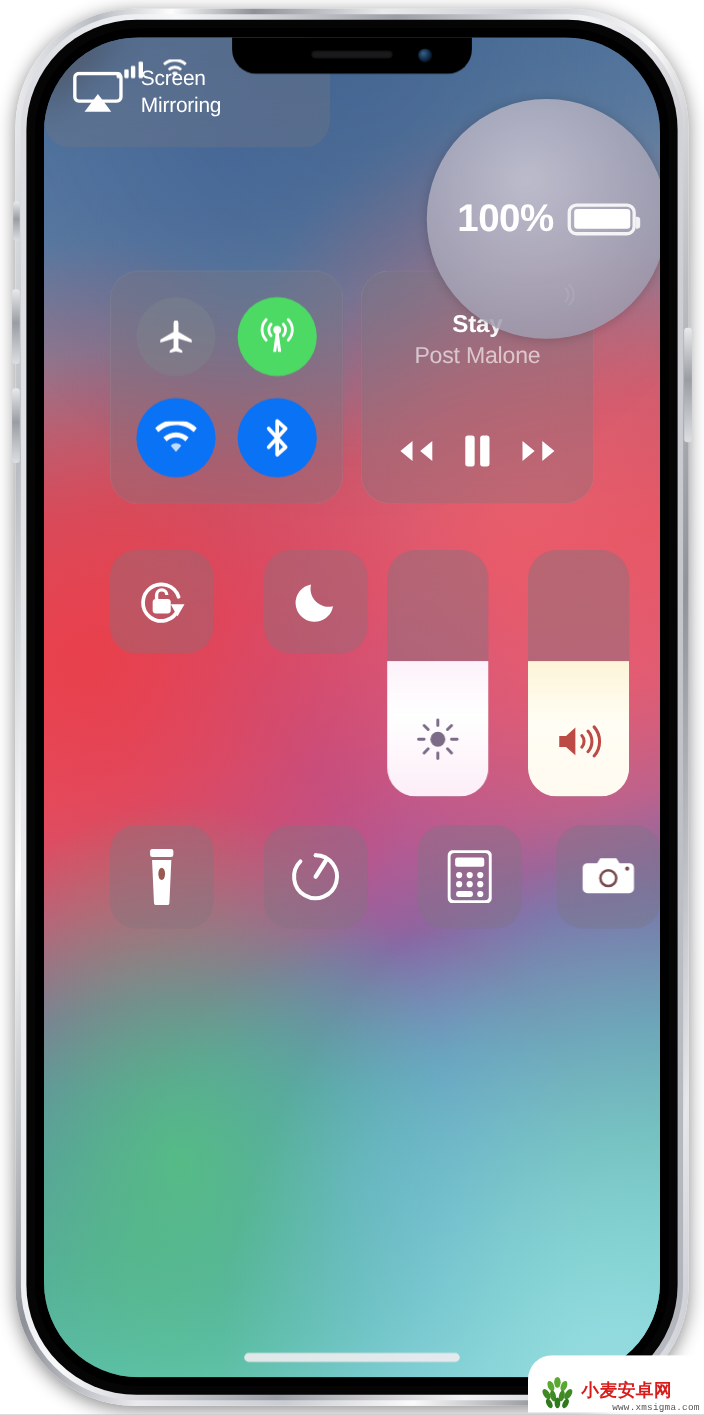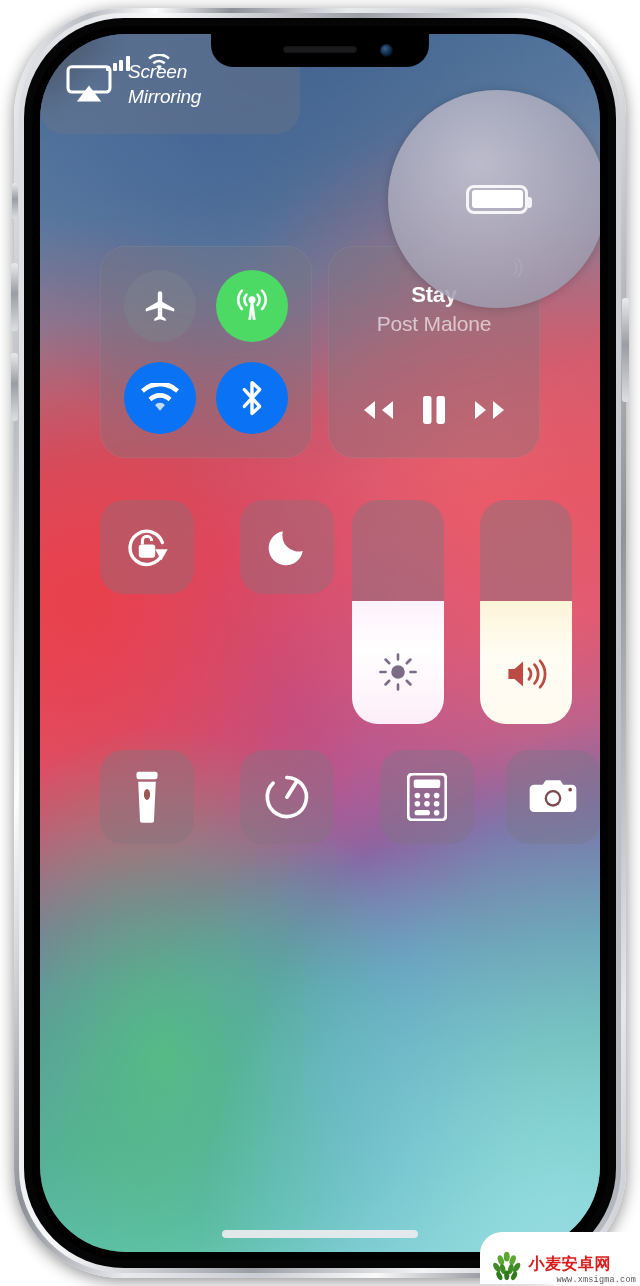--- a/index.html
+++ b/index.html
@@ -110,21 +110,21 @@
   
   .sq{position:absolute;width:94px;height:94px;border-radius:24px;
     background:rgba(120,120,128,.34);backdrop-filter:blur(18px);
     -webkit-backdrop-filter:blur(18px);display:flex;align-items:center;justify-content:center;}
   #tgl-rotation{left:60px;top:466px;}
   #tgl-dnd{left:200px;top:466px;}
 
   
   #screen-mirroring{left:60px;top:594px;width:234px;height:100px;border-radius:24px;
     background:rgba(120,120,128,.34);backdrop-filter:blur(18px);
-    -webkit-backdrop-filter:blur(18px);display:flex;align-items:center;gap:16px;padding-left:26px;font-style:italic;}
+    -webkit-backdrop-filter:blur(18px);display:flex;align-items:center;gap:16px;padding-left:26px;}
   .sm-label{color:#fff;font-size:19px;line-height:25px;font-weight:400;letter-spacing:-.2px;}
 
   
   .slider{position:absolute;width:92px;height:224px;border-radius:26px;overflow:hidden;
     background:rgba(120,120,128,.42);backdrop-filter:blur(18px);
     -webkit-backdrop-filter:blur(18px);}
   #slider-brightness{left:312px;top:466px;}
   #slider-volume{left:440px;top:466px;}
   .fill{position:absolute;left:0;right:0;bottom:0;}
   #slider-brightness .fill{background:linear-gradient(180deg,#fdf2fb,#fff 40%,#fdeef8);}
@@ -185,20 +185,21 @@
       <div class="wifi">
         <svg viewBox="0 0 24 19" width="22" height="17">
           <path fill="#fff" d="M12 17.6 8.9 14a4 4 0 0 1 6.2 0z"></path>
           <path fill="#fff" d="M12 9.3c2.1 0 4 .8 5.4 2.2l1.9-2.2A11 11 0 0 0 12 6.3a11 11 0 0 0-7.3 3l1.9 2.2A7.8 7.8 0 0 1 12 9.3z"></path>
           <path fill="#fff" d="M12 2.2c3.9 0 7.5 1.5 10.2 4L24 3.9A16.8 16.8 0 0 0 12 -.8 16.8 16.8 0 0 0 0 3.9L1.8 6.2A14.6 14.6 0 0 1 12 2.2z"></path>
         </svg>
       </div>
     </div>
 
     <div class="bubble">
+      <div class="pct">100%</div>
       <div class="batt">
           <span style="width: 100%;"></span>
         </div>
     </div>
 
     <div id="cc">
 
       <div class="mod" id="connectivity">
         <div class="circ off" id="tgl-airplane">
           <svg width="38" height="38" viewBox="0 0 24 24">

